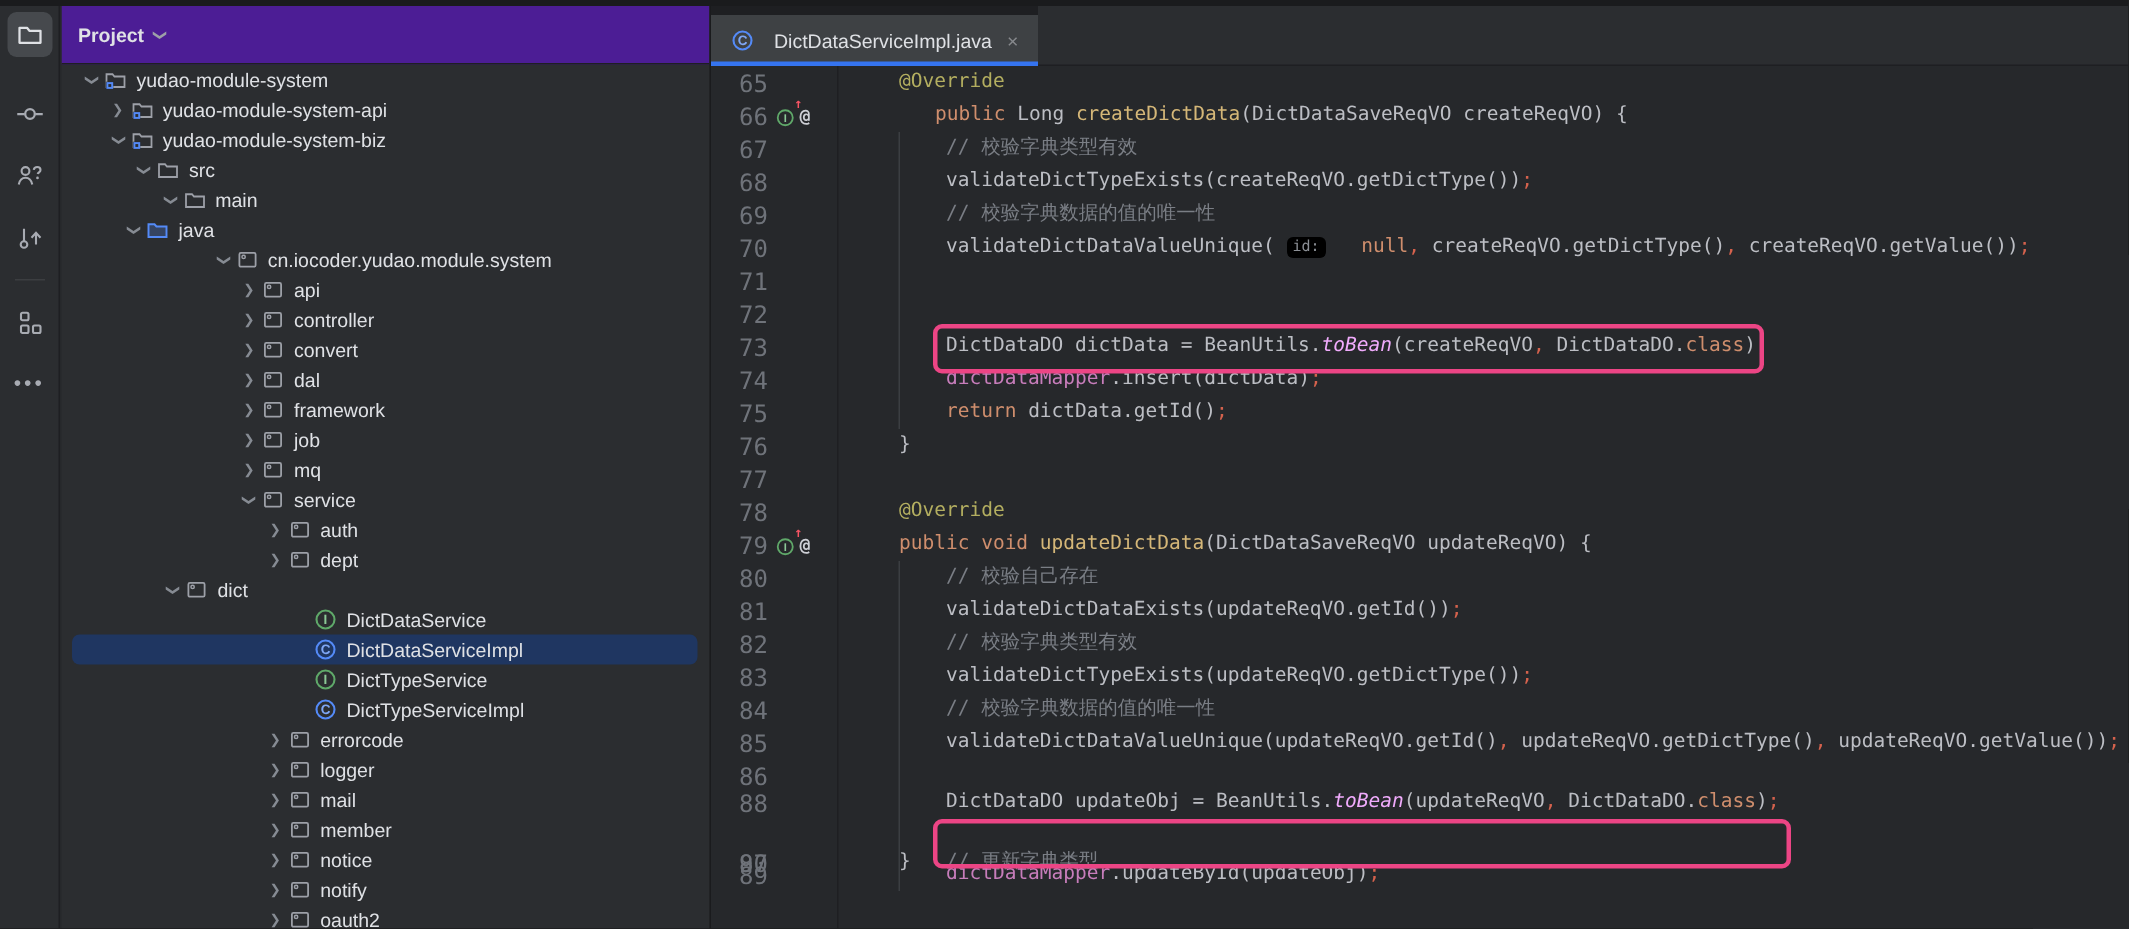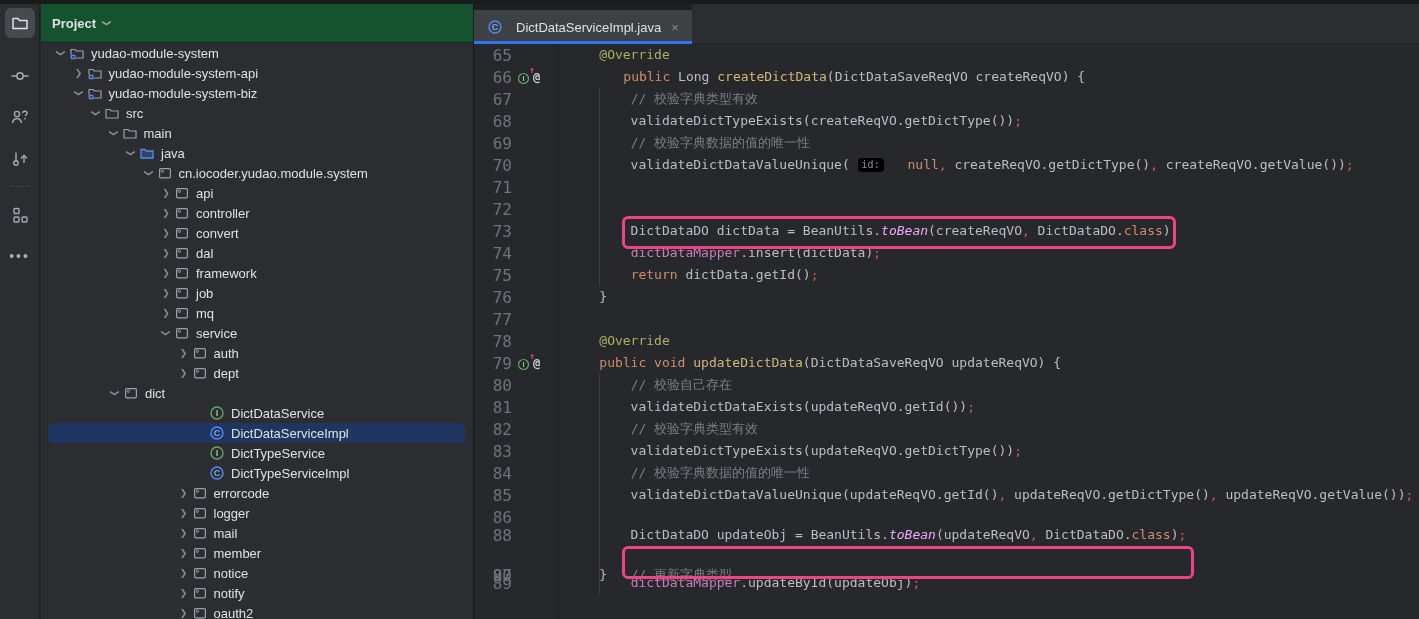--- a/index.html
+++ b/index.html
@@ -27,21 +27,21 @@
   .tool-divider { width:20px; height:1px; background:#3c3e41; margin:2px 0 13px 0; }
   .more-dots { font-size:14px; letter-spacing:2px; color:#a8abb2; line-height:10px; }
 
   
   .project-panel {
     position:absolute; left:41px; top:4px; width:432px; height:615px;
     background:#2b2d30; z-index:4; overflow:hidden;
   }
   .panel-header {
     height:39px; display:flex; align-items:center; padding-left:11px;
-    border-bottom:1px solid #1e1f22; background:#14532d;
+    border-bottom:1px solid #1e1f22; background:#4c1d95;
   }
   .panel-title { font-size:13px; font-weight:700; color:#dfe1e5; }
   .panel-title-chev { margin-left:7px; color:#9da0a8; font-size:9px; transform:rotate(90deg); display:inline-block; }
   .tree { position:relative; width:100%; }
   .tree-row {
     position:absolute; left:0; width:100%; height:20px;
     display:flex; align-items:center; color:#dfe1e5; font-size:13px; white-space:nowrap;
   }
   .tree-row .sel-bg {
     position:absolute; left:7px; right:8px; top:0; bottom:0;
@@ -202,21 +202,21 @@
         </div>
         <div class="tree-row" style="top: 80px; padding-left: 64.5px;">
           <span class="chev expanded">❯</span>
           <span class="t-icon">
             <svg width="16" height="16" viewBox="0 0 16 16">
       <path d="M2 4.5h4l1.3 1.5H14v7H2z" fill="none" stroke="#9da0a8" stroke-width="1.2"></path>
             </svg>
           </span>
           <span class="t-label">main</span>
         </div>
-        <div class="tree-row" style="top: 100px; padding-left: 82px;">
+        <div class="tree-row" style="top: 100px; padding-left: 40px;">
           <span class="chev expanded">❯</span>
           <span class="t-icon">
             <svg width="16" height="16" viewBox="0 0 16 16">
       <path d="M2 4.5h4l1.3 1.5H14v7H2z" fill="rgba(84,138,247,.25)" stroke="#548af7" stroke-width="1.3"></path>
             </svg>
           </span>
           <span class="t-label">java</span>
         </div>
         <div class="tree-row" style="top: 120px; padding-left: 99.5px;">
           <span class="chev expanded">❯</span>

